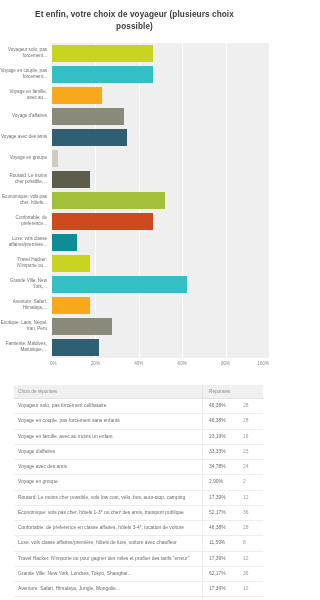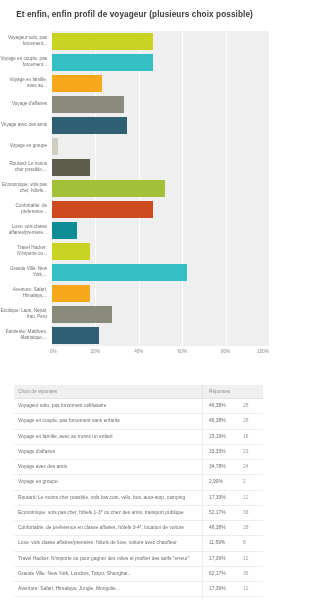--- a/index.html
+++ b/index.html
@@ -170,21 +170,21 @@
     text-align: left;
     color: #9b9b9b;
     white-space: nowrap;
   }
 </style>
 </head>
 <body>
 
 <div class="page">
 
-  <div class="chart-title">Et enfin, enfin profil de voyageur (plusieurs choix possible)</div>
+  <div class="chart-title">Et enfin, votre choix de voyageur (plusieurs choix possible)</div>
 
   <div class="chart-area">
     <div class="plot-wrap" id="plot-rows">
         <div class="bar-row">
           <div class="cat-label">Voyageur solo, pas forcement...</div>
           <div class="track">
             <div class="gridline" style="left: 20%;"></div>
             <div class="gridline" style="left: 40%;"></div>
             <div class="gridline" style="left: 60%;"></div>
             <div class="gridline" style="left: 80%;"></div>

